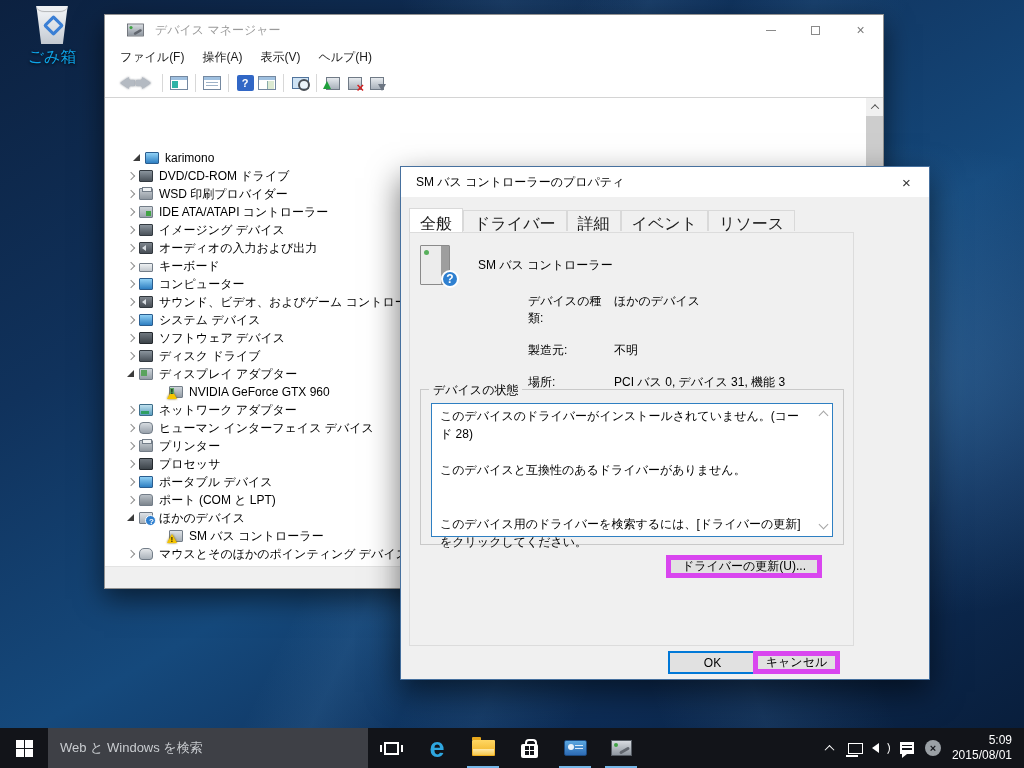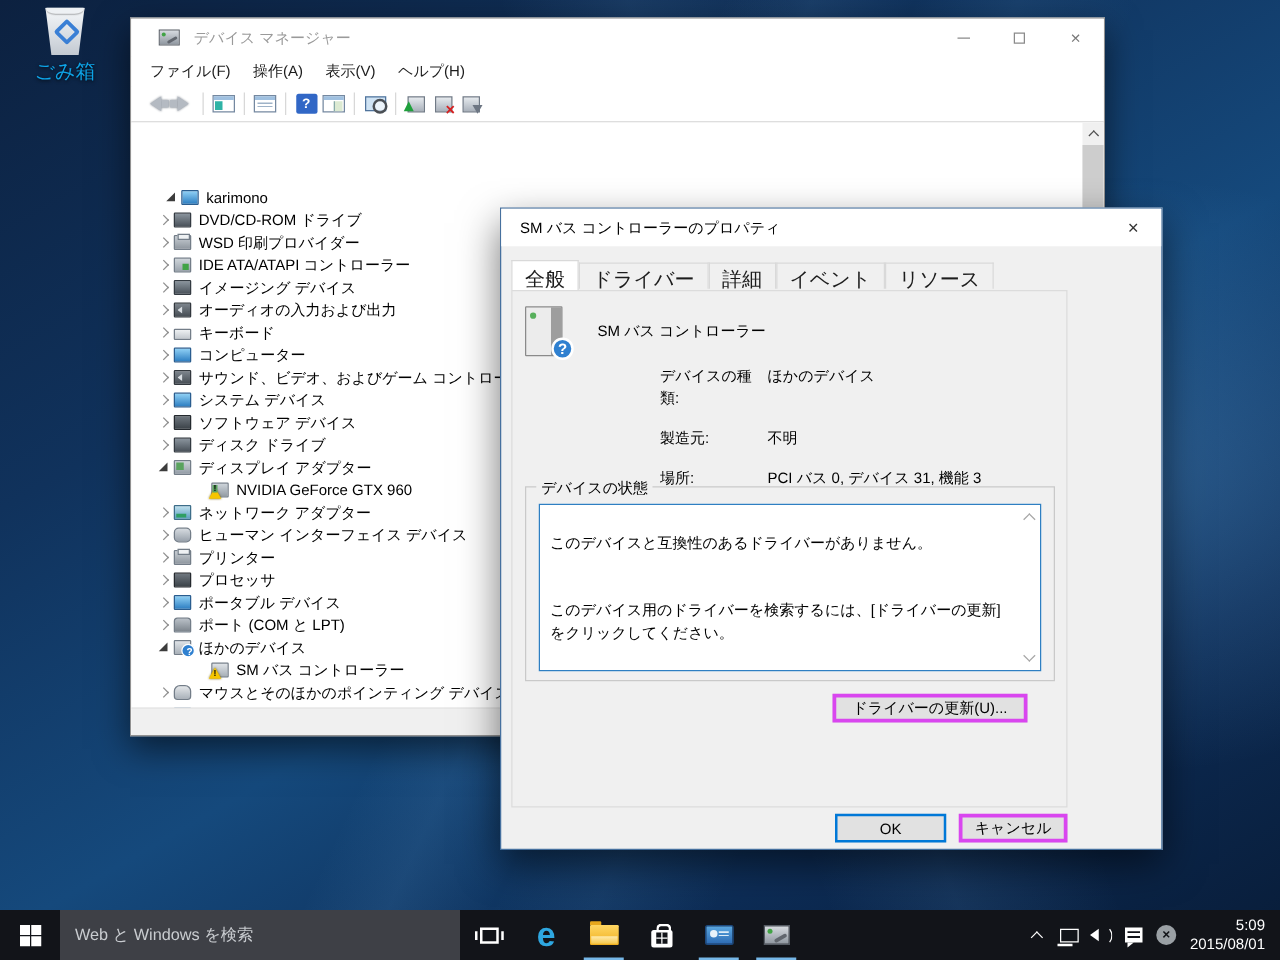--- a/index.html
+++ b/index.html
@@ -158,25 +158,25 @@
   .fieldrow { display:flex; margin-bottom:15px; font-size:12px; color:#000;margin-left:48px; }
   .fieldrow .flabel { width:86px; }
   .groupbox { position:absolute; left:10px; top:156px; width:424px; height:156px; border:1px solid #c9c9c9; }
   .group-label { position:absolute; left:8px; top:-8px; background:#f0f0f0; padding:0 4px; font-size:12px; color:#000; }
   .statusbox { position:absolute; left:10px; top:13px; width:402px; height:134px; background:#fff;
     border:1px solid #2e7fc2; padding:3px 22px 3px 8px; font-size:12px; line-height:18px; color:#000; }
   .status-line { min-height:18px; }
   .statusbox .tb-chev { position:absolute; right:5px; width:7px; height:7px; border-left:1px solid #a5a5a5; border-top:1px solid #a5a5a5; }
   .tb-chev.up { top:8px; transform:rotate(45deg); }
   .tb-chev.down { bottom:8px; transform:rotate(225deg); }
-  .btn { font-size:12px; color:#000; background:#e1e1e1; border:3px solid #d946ef;
+  .btn { font-size:12px; color:#000; background:#e1e1e1; border:5px solid #d946ef;
     display:flex; align-items:center; justify-content:center; }
   .btn-update { position:absolute; left:256px; top:322px; width:156px; height:23px; }
   .btn-ok { position:absolute; left:267px; top:484px; width:89px; height:23px; border:2px solid #0078d7; }
-  .btn-cancel { position:absolute; left:366px; top:484px; width:87px; height:23px; }
+  .btn-cancel { position:absolute; left:352px; top:484px; width:87px; height:23px; }
 
   
   .tb { position:absolute; left:0; bottom:0; width:1024px; height:40px; background:#121419; display:flex; align-items:stretch; z-index:20; }
   .tb-start { width:48px; display:flex; align-items:center; justify-content:center; }
   .flag { width:17px; height:17px; display:grid; grid-template-columns:8px 8px; grid-template-rows:8px 8px; gap:1px; }
   .flag span { background:#fff; }
   .tb-search { width:320px; background:#3e4046; display:flex; align-items:center; padding-left:12px; }
   .tb-search-text { font-size:13px; color:#c9ccd0; }
   .tb-app { width:46px; position:relative; display:flex; align-items:center; justify-content:center; }
   .tb-app .underline { display:none; position:absolute; bottom:0; left:7px; width:32px; height:2px; background:#76b7e8; }
@@ -475,20 +475,21 @@
       <div class="fieldrow">
         <span class="flabel">場所:</span>
         <span class="fvalue">PCI バス 0, デバイス 31, 機能 3</span>
       </div>
     </div>
     <div class="groupbox">
       <span class="group-label">デバイスの状態</span>
       <div class="statusbox">
         <span class="tb-chev up"></span>
         <span class="tb-chev down"></span>
+      <div class="status-line">このデバイスのドライバーがインストールされていません。(コード 28)</div>
           <div class="status-line"></div>
           <div class="status-line">このデバイスと互換性のあるドライバーがありません。</div>
           <div class="status-line"></div>
           <div class="status-line"></div>
           <div class="status-line">このデバイス用のドライバーを検索するには、[ドライバーの更新] をクリックしてください。</div>
         </div>
     </div>
     <div class="btn btn-update">ドライバーの更新(U)...</div>
   </div>
   <div class="btn btn-ok">OK</div>

